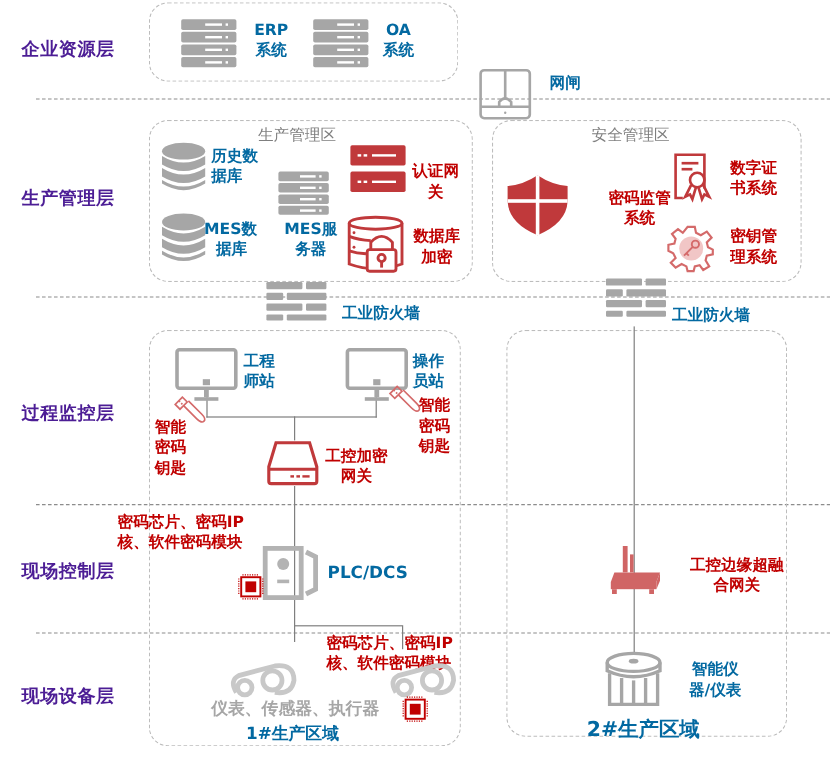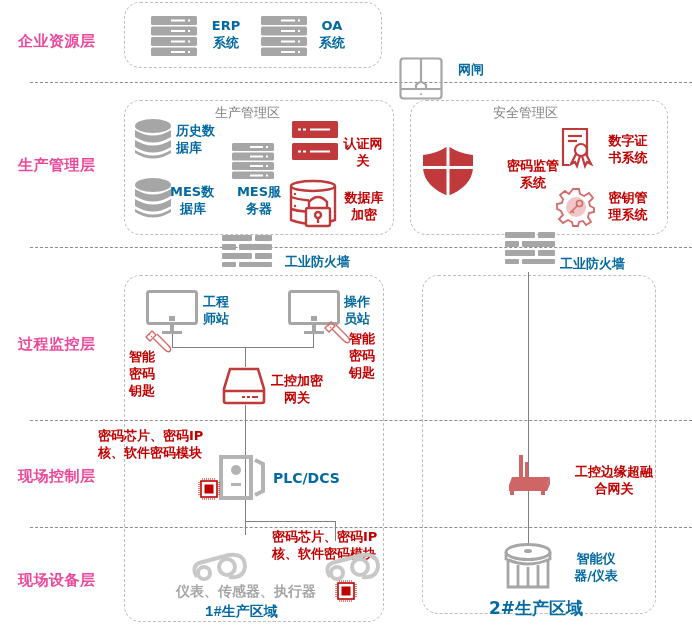--- a/index.html
+++ b/index.html
@@ -1,17 +1,17 @@
 <!DOCTYPE html>
 <html><head>
 <meta charset="utf-8">
 <style>
   html,body{margin:0;padding:0;background:#fff;}
   body{width:692px;height:634px;position:relative;overflow:hidden;font-family:"DejaVu Sans","Liberation Sans",sans-serif;}
-  .layer-label{position:absolute;left:18px;font-size:15px;font-weight:bold;color:#ec4899;letter-spacing:0.5px;white-space:nowrap;}
+  .layer-label{position:absolute;left:18px;font-size:15px;font-weight:bold;color:#4c1d95;letter-spacing:0.5px;white-space:nowrap;}
   .hline{position:absolute;left:30px;width:662px;height:0;border-top:1.5px dashed #8c8c8c;}
   .zone{position:absolute;border:1.3px dashed #bdbdbd;border-radius:16px;}
   .zone-title{position:absolute;font-size:13px;font-weight:normal;color:#7f7f7f;white-space:nowrap;}
   .gtext{position:absolute;font-size:13px;font-weight:bold;color:#0369a1;line-height:17px;white-space:nowrap;}
   .rtext{position:absolute;font-size:13px;font-weight:bold;color:#c00000;line-height:17px;white-space:nowrap;}
   .ctr{text-align:center;}
   .vline{position:absolute;width:0;border-left:1.5px solid #7f7f7f;}
   .hl{position:absolute;height:0;border-top:1.5px solid #7f7f7f;}
   svg{position:absolute;overflow:visible;}
 </style>
@@ -392,21 +392,21 @@
   <rect x="3" y="3" width="16" height="16" fill="none" stroke="#c00000" stroke-width="1.6"></rect>
   <rect x="6.5" y="6.5" width="9" height="9" fill="#c00000"></rect>
   <g stroke="#c00000" stroke-width="1" stroke-dasharray="1 1">
     <line x1="4" y1="1" x2="18" y2="1"></line>
       <line x1="4" y1="21" x2="18" y2="21"></line>
     <line x1="1" y1="4" x2="1" y2="18"></line>
       <line x1="21" y1="4" x2="21" y2="18"></line>
   </g>
 </svg>
 
-<div class="gtext" style="left:205px;top:604px;font-size:14px;font-family:Liberation Mono, monospace;">1#生产区域</div>
+<div class="gtext" style="left:205px;top:604px;font-size:14px;">1#生产区域</div>
 
 <svg style="left:503px;top:543px;" width="50" height="48" viewBox="0 0 50 48">
   <g fill="none" stroke="#a6a6a6" stroke-width="2.8">
     <ellipse cx="25" cy="9" rx="22" ry="7.5"></ellipse>
     <path d="M3 9 V16 Q25 26 47 16 V9"></path>
     <path d="M5 18 V44 H45 V18"></path>
     <line x1="15" y1="22" x2="15" y2="44"></line>
     <line x1="25" y1="24" x2="25" y2="44"></line>
     <line x1="35" y1="22" x2="35" y2="44"></line>
   </g>

